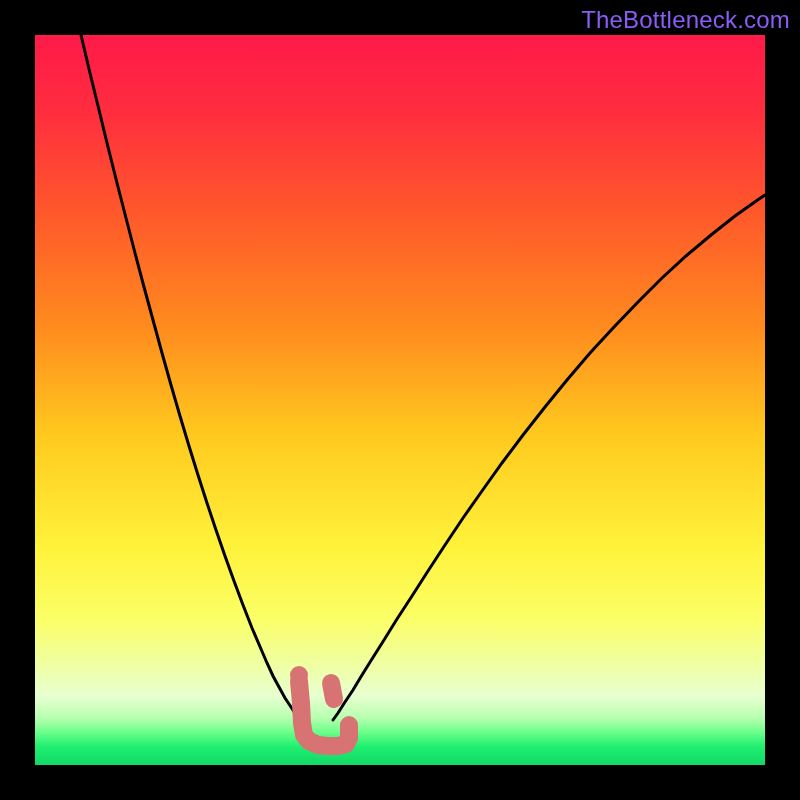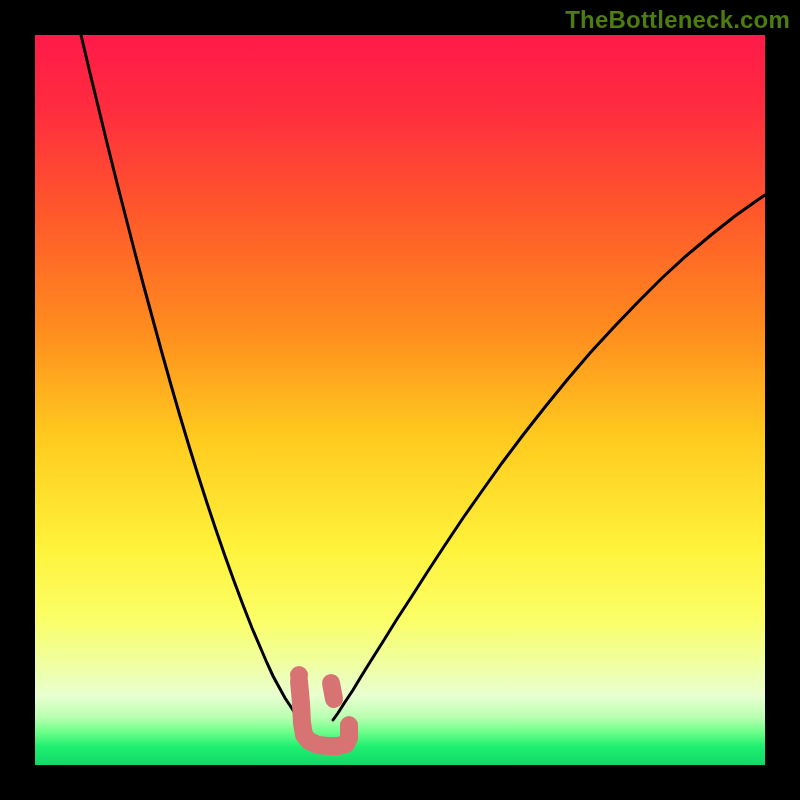--- a/index.html
+++ b/index.html
@@ -31,23 +31,23 @@
     position: absolute;
     left: 0;
     top: 0;
     width: 100%;
     height: 100%;
   }
   .watermark {
     position: absolute;
     top: 6px;
     right: 10px;
-    color: #4d7c0f;
+    color: #8b5cf6;
     font-size: 24px;
-    font-weight: 700;
+    font-weight: 400;
     letter-spacing: 0.2px;
   }
   svg.curve {
     position: absolute;
     left: 0;
     top: 0;
     width: 100%;
     height: 100%;
   }
 </style>

